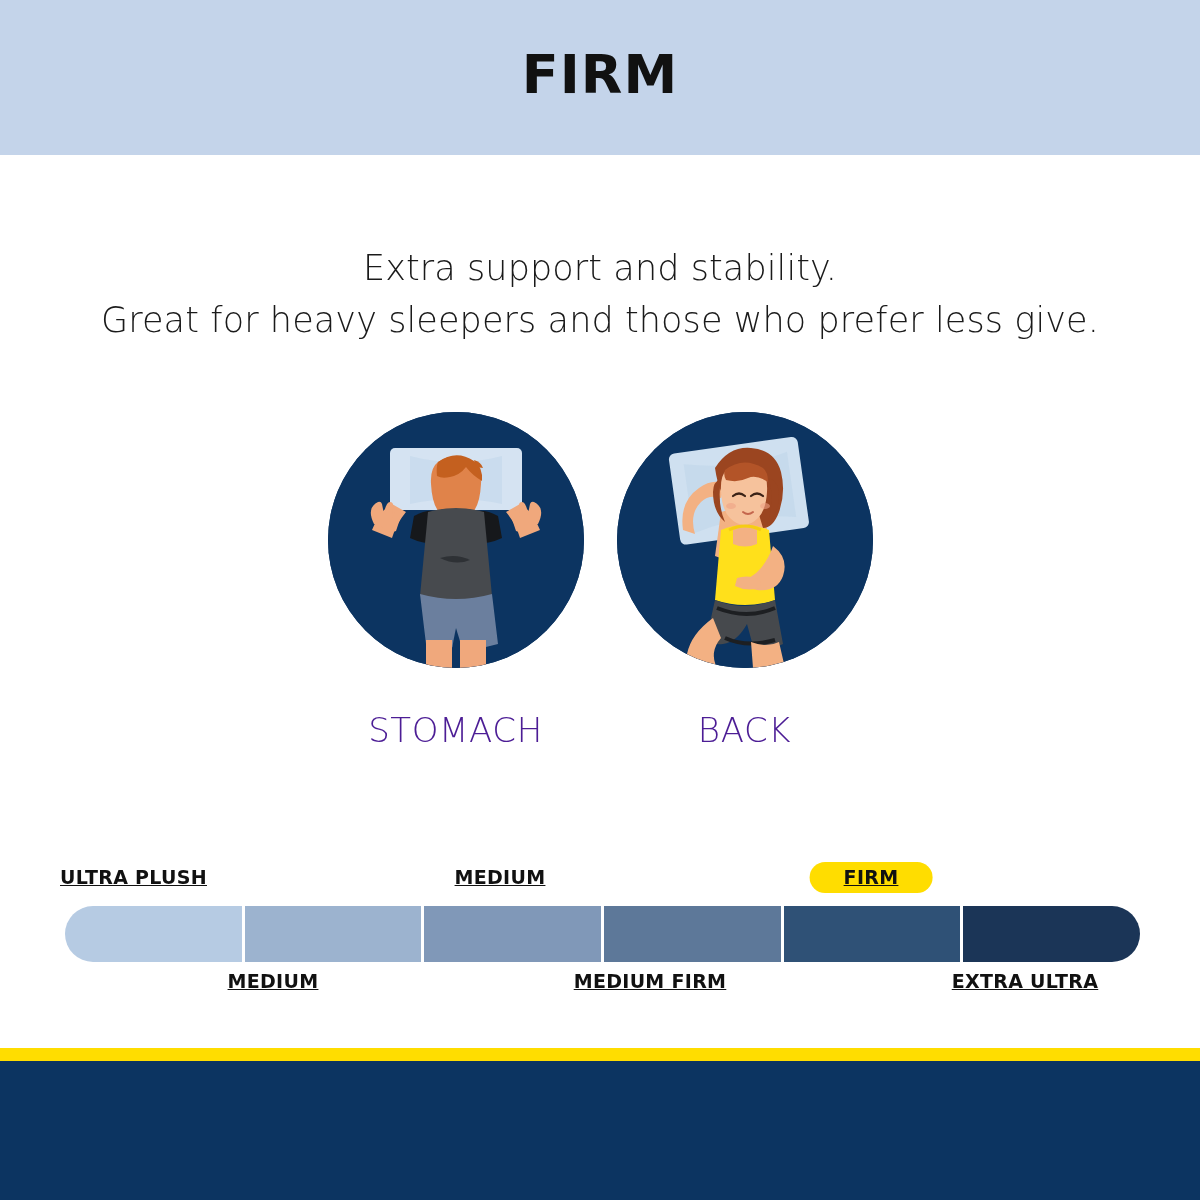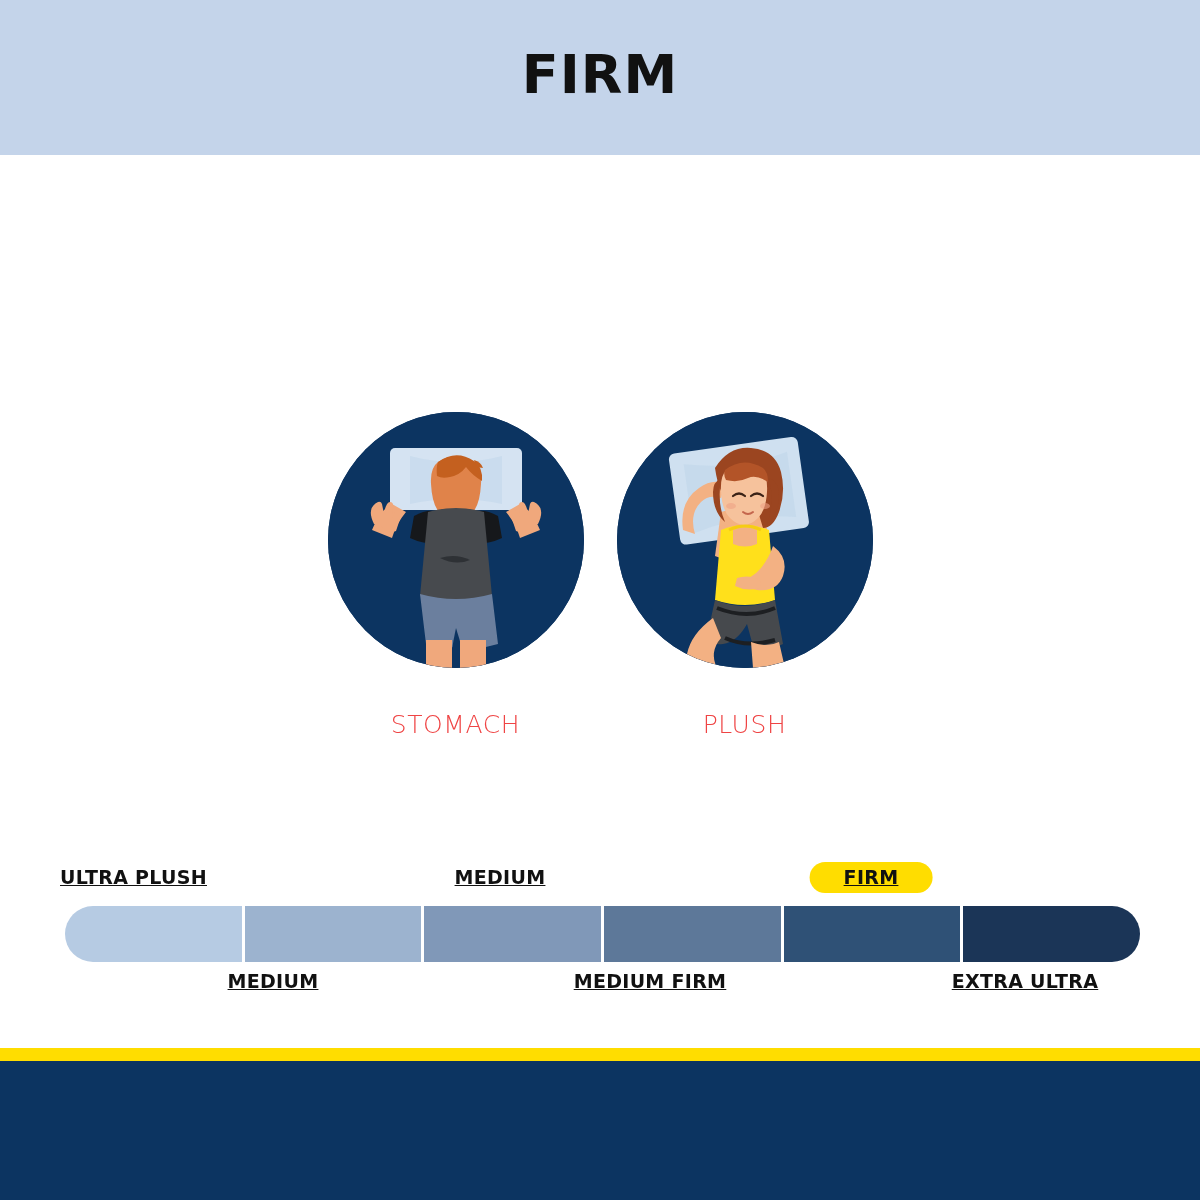--- a/index.html
+++ b/index.html
@@ -64,23 +64,23 @@
     border-radius: 50%;
     background: #0c3461;
     overflow: hidden;
     position: relative;
   }
   .circle svg { display: block; width: 256px; height: 256px; }
   .position-label {
     margin-top: 42px;
     font-family: "DejaVu Sans", sans-serif;
     font-weight: 300;
-    font-size: 25px;
+    font-size: 34px;
     letter-spacing: 0.6px;
-    color: #ef4444;
+    color: #4c1d95;
     text-align: center;
   }
 
   
   .scale-wrap {
     position: absolute;
     left: 65px; top: 862px;
     width: 1075px; height: 150px;
   }
   .scale-labels-top,
@@ -137,20 +137,24 @@
 </style>
 </head>
 <body>
 
 <div class="page">
 
   <div class="header-band">
     <h1 class="header-title">FIRM</h1>
   </div>
 
+  <div class="subtitle">
+    <span class="line">Extra support and stability.</span>
+    <span class="line">Great for heavy sleepers and those who prefer less give.</span>
+  </div>
 
   <div class="positions">
 
     <div class="position-card">
       <div class="circle">
         <svg viewBox="0 0 256 256" xmlns="http://www.w3.org/2000/svg">
           <rect width="256" height="256" fill="#0c3461"></rect>
 
           <g>
             <rect x="62" y="36" width="132" height="62" rx="5" fill="#d5e3f2"></rect>
@@ -225,21 +229,21 @@
 
           <path d="M98 188 q30 12 60 0 l8 44 q-16 8 -30 2 l-6 -22 q-10 18 -24 20 q-12 2 -16 -8 z" fill="#46494d"></path>
           <path d="M100 196 q30 12 58 0" stroke="#1d1f22" stroke-width="4" fill="none"></path>
           <path d="M108 226 q22 10 50 2" stroke="#1d1f22" stroke-width="4" fill="none"></path>
 
           <path d="M96 206 q-22 16 -26 36 q-3 12 6 14 l24 0 q-8 -16 4 -30 z" fill="#f3b183"></path>
 
           <path d="M134 230 q16 6 28 0 l6 26 l-32 0 z" fill="#f3b183"></path>
         </svg>
       </div>
-      <div class="position-label">PLUSH</div>
+      <div class="position-label">BACK</div>
     </div>
 
   </div>
 
   <div class="scale-wrap">
 
     <div class="scale-labels-top">
       <div class="scale-label" style="left:-5px;">ULTRA PLUSH</div>
       <div class="scale-label centered" style="left:403px;margin-left:32px;">MEDIUM</div>
       <div class="scale-label centered pill" style="left:806px;">FIRM</div>

